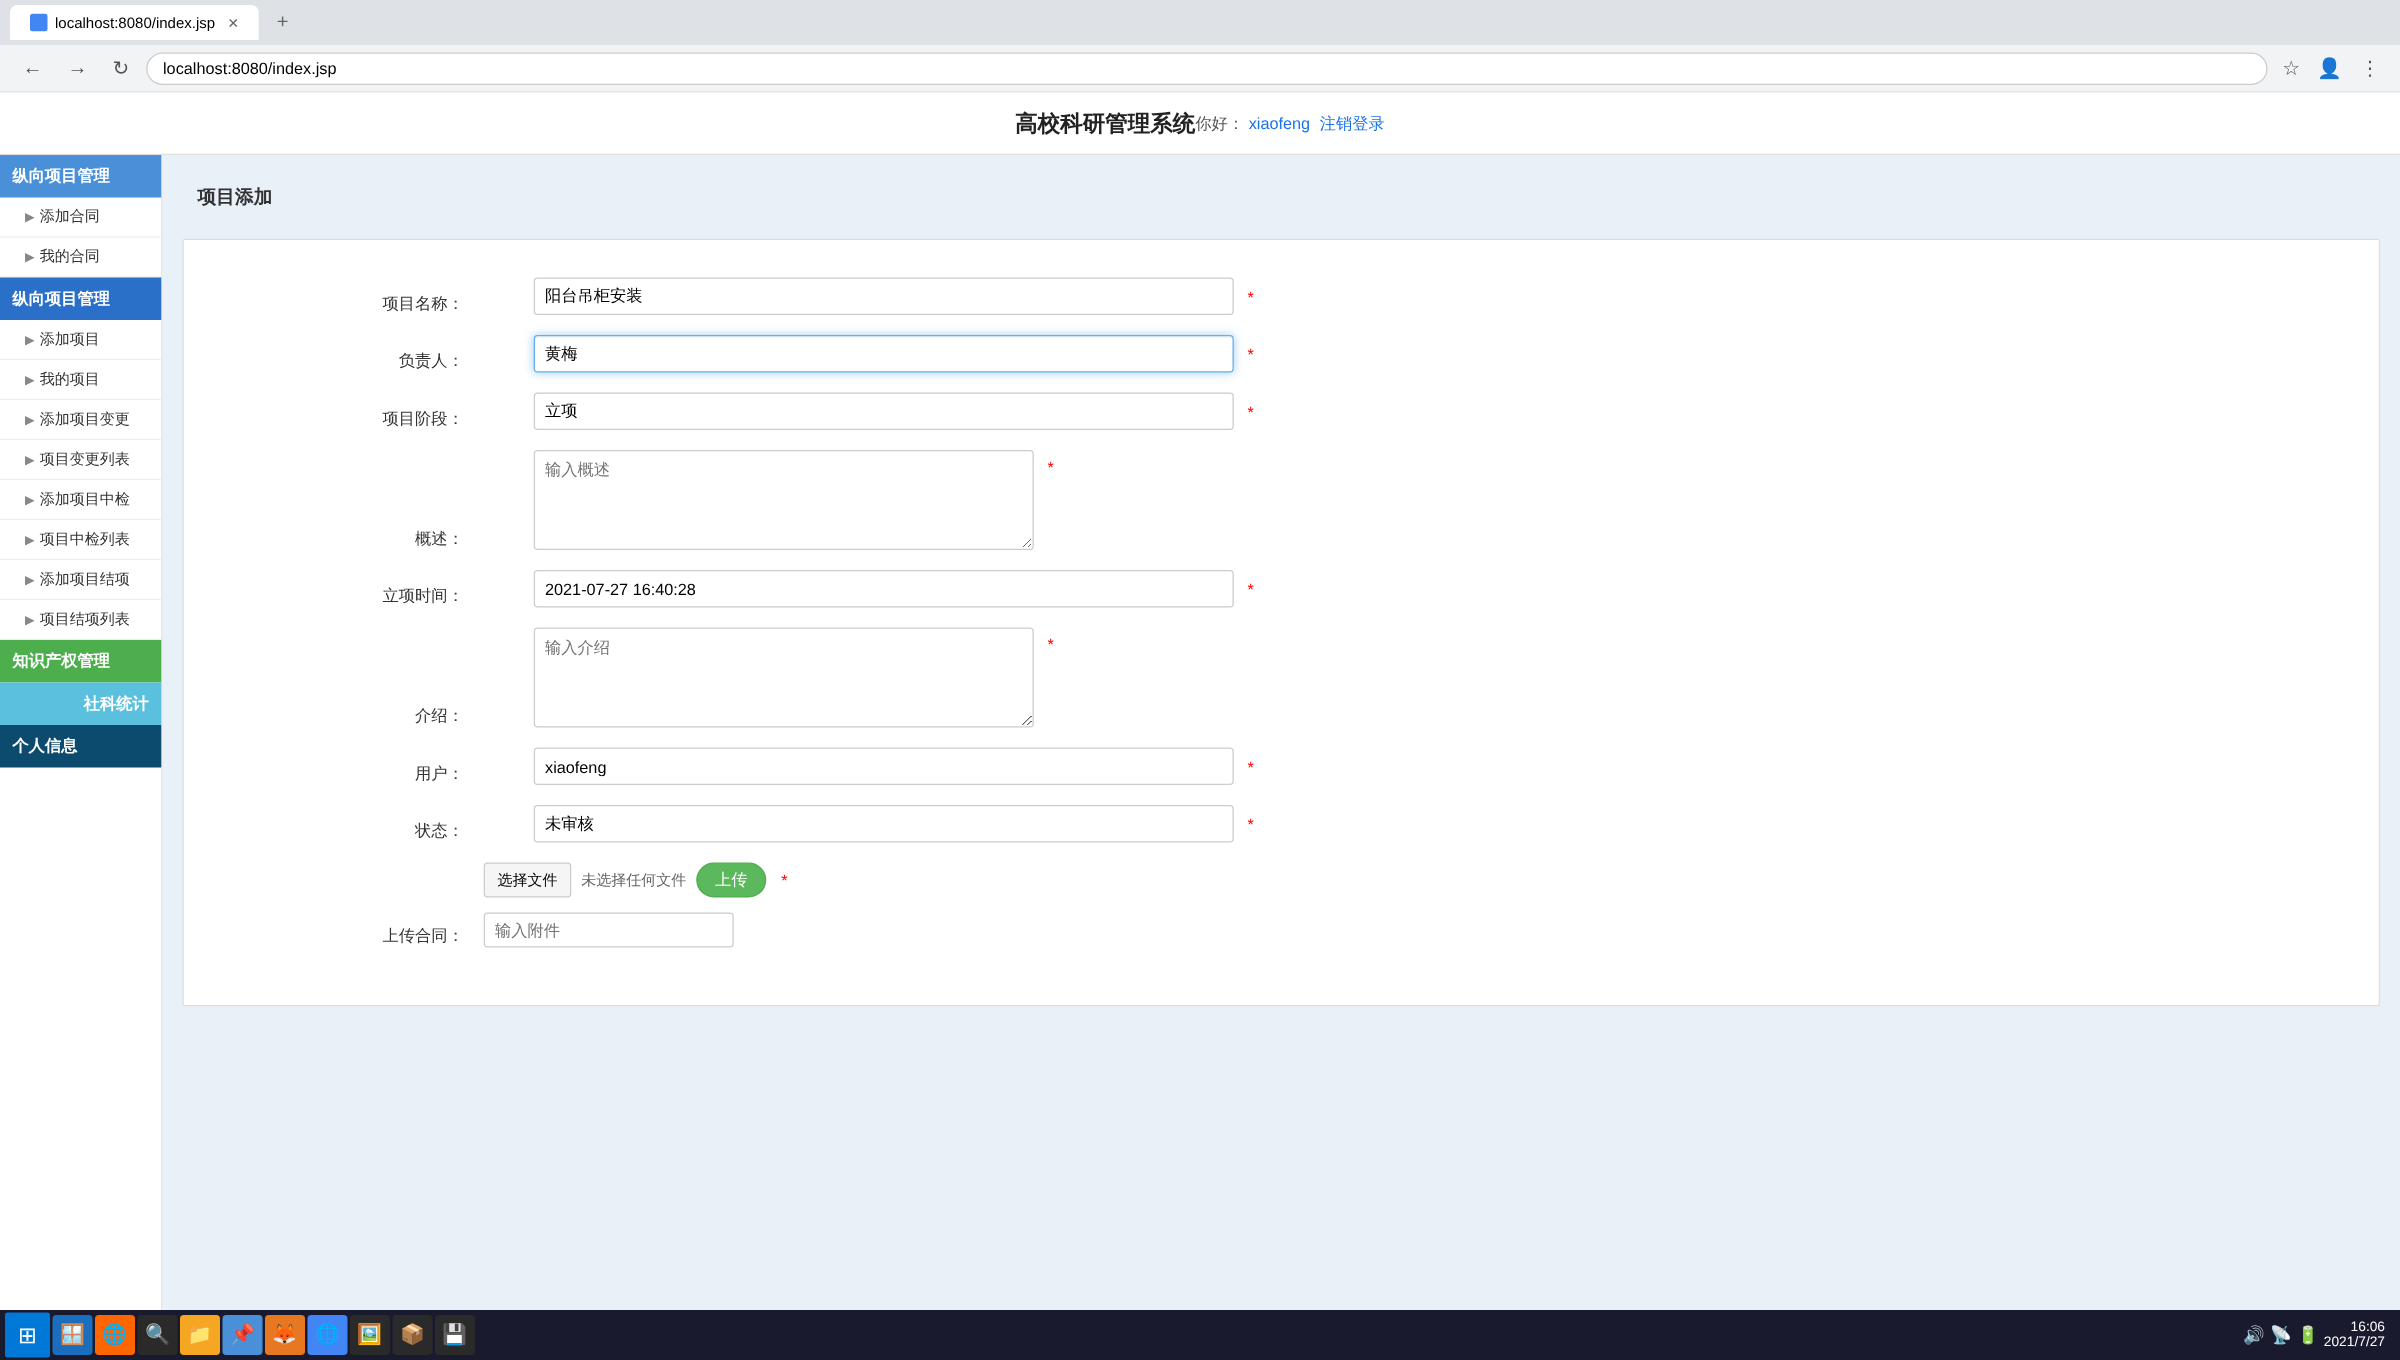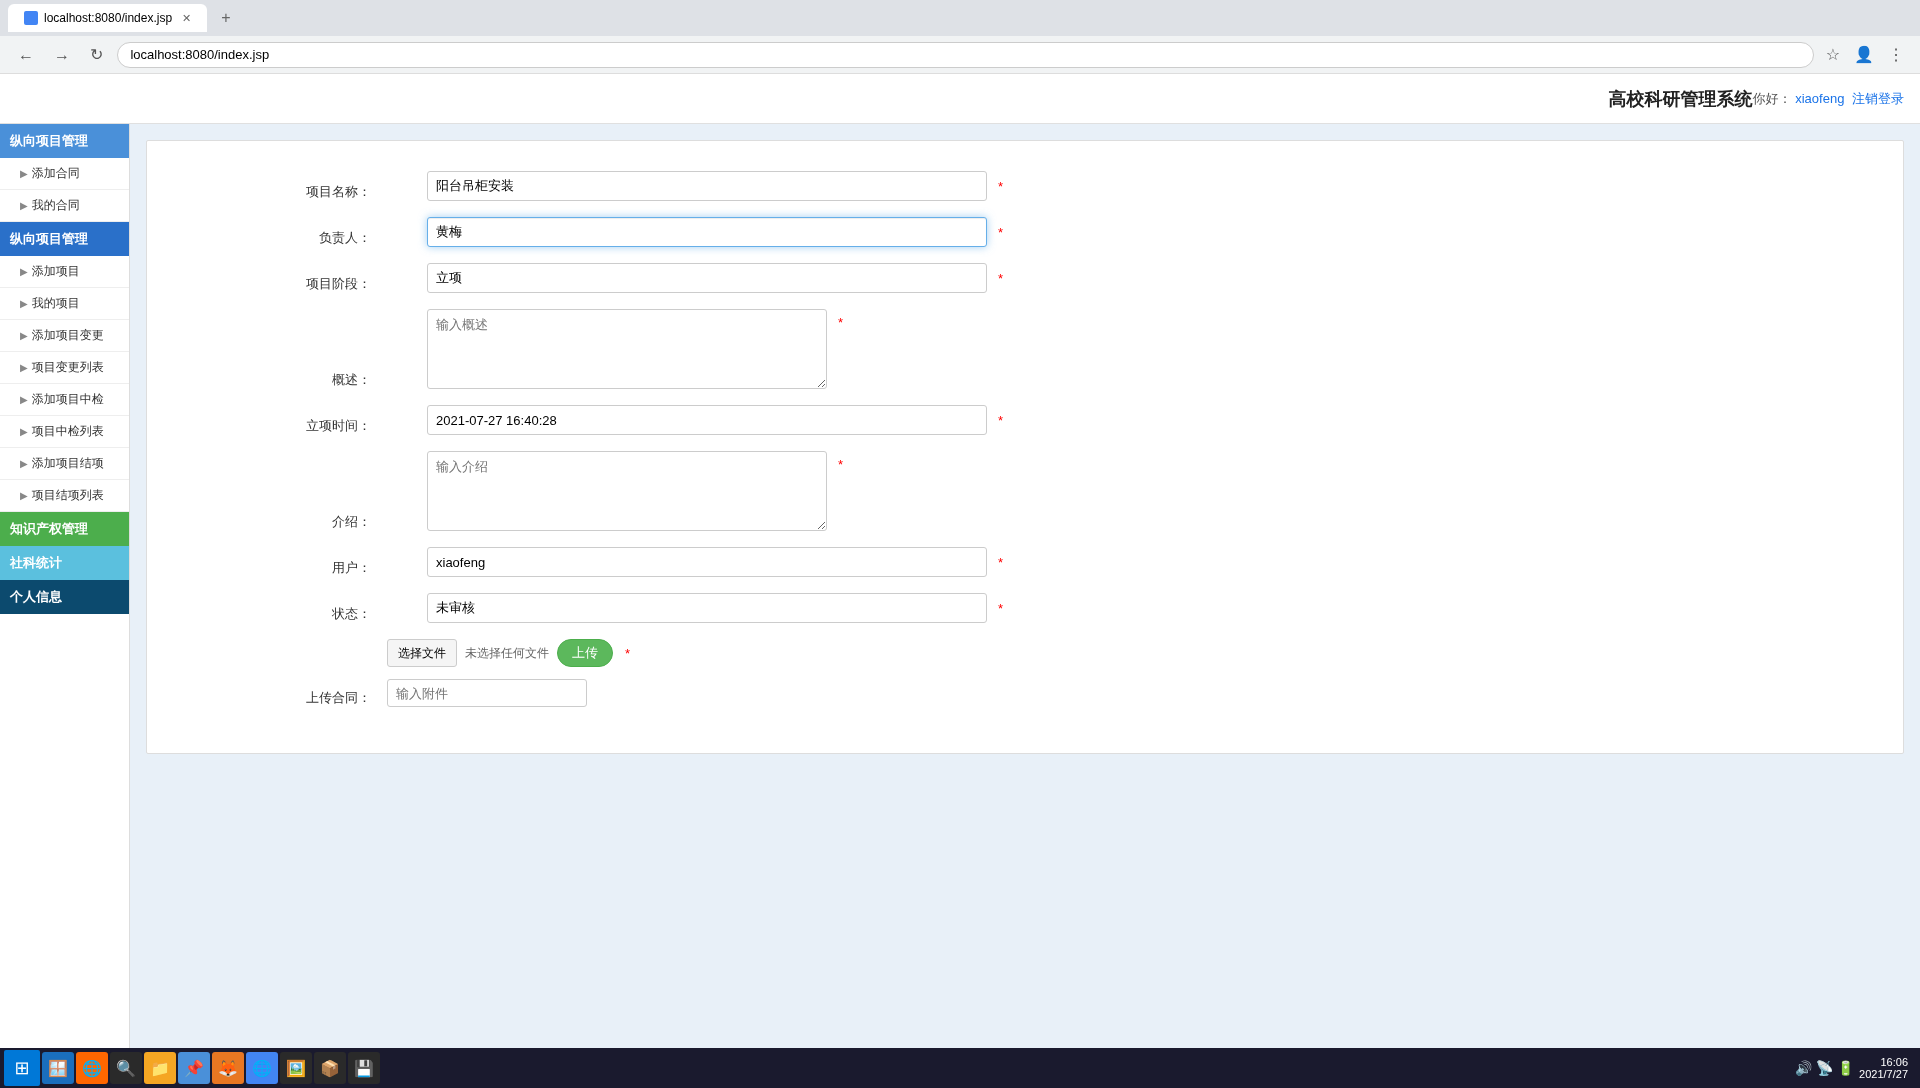--- a/index.html
+++ b/index.html
@@ -13,35 +13,35 @@
     .tab-new { background: none; border: none; font-size: 16px; color: #666; cursor: pointer; padding: 0 6px; }
 
     .browser-toolbar { background: #f1f3f4; height: 38px; display: flex; align-items: center; padding: 0 12px; gap: 8px; border-bottom: 1px solid #ddd; }
     .nav-btn { background: none; border: none; cursor: pointer; color: #555; font-size: 16px; padding: 4px 6px; border-radius: 50%; }
     .address-bar { flex: 1; height: 26px; border: 1px solid #ccc; border-radius: 13px; padding: 0 12px; font-size: 13px; background: white; display: flex; align-items: center; }
     .address-bar input { border: none; outline: none; width: 100%; font-size: 13px; }
     .toolbar-icons { display: flex; gap: 6px; align-items: center; }
     .toolbar-icon { font-size: 16px; color: #555; cursor: pointer; padding: 4px; }
 
     
-    .app-header { background: white; height: 50px; display: flex; align-items: center; padding: 0 16px; border-bottom: 1px solid #e0e0e0; justify-content: flex-end; }
+    .app-header { background: white; height: 50px; display: flex; align-items: center; padding: 0 16px; border-bottom: 1px solid #e0e0e0; justify-content: center; }
     .app-title { font-size: 18px; font-weight: bold; color: #222; }
     .user-info { font-size: 13px; color: #555; }
     .user-info a { color: #1a73e8; text-decoration: none; }
 
     
     .layout { display: flex; min-height: calc(1088px - 124px); }
 
     
     .sidebar { width: 130px; background: white; border-right: 1px solid #ddd; flex-shrink: 0; }
     .sidebar-section { background: #4a90d9; color: white; padding: 8px 10px; font-size: 13px; font-weight: bold; cursor: pointer; }
     .sidebar-item { padding: 7px 10px 7px 20px; font-size: 12px; color: #333; cursor: pointer; border-bottom: 1px solid #eee; }
     .sidebar-section.active { background: #2a70c9; }
     .sidebar-green { background: #4cae4c; color: white; padding: 8px 10px; font-size: 13px; font-weight: bold; cursor: pointer; }
-    .sidebar-teal { background: #5bc0de; color: white; padding: 8px 10px; font-size: 13px; font-weight: bold; cursor: pointer; }
+    .sidebar-teal { background: #5bc0de; color: white; padding: 8px 10px; font-size: 13px; font-weight: bold; cursor: pointer; text-align: right; }
     .sidebar-blue2 { background: #0c4a6e; color: white; padding: 8px 10px; font-size: 13px; font-weight: bold; cursor: pointer; }
 
     
     .main-content { flex: 1; padding: 16px; background: #e8f0f8; }
 
     .page-title { font-size: 15px; font-weight: bold; color: #333; margin-bottom: 16px; padding: 8px 12px; }
 
     .form-card { background: white; border: 1px solid #ddd; border-radius: 2px; padding: 30px 20px; margin: 0; }
 
     .form-row { display: flex; align-items: flex-end; margin-bottom: 16px; }
@@ -150,20 +150,21 @@
     </div>
 
     <div class="sidebar-green">知识产权管理</div>
 
     <div class="sidebar-teal">社科统计</div>
 
     <div class="sidebar-blue2">个人信息</div>
   </div>
 
   <div class="main-content">
+    <div class="page-title">项目添加</div>
 
     <div class="form-card">
 
       <div class="form-row">
         <div class="form-label">项目名称：</div>
         <div class="form-field">
           <div class="form-input-wrapper">
             <input type="text" class="form-input" value="阳台吊柜安装" style="">
             <span class="required-star">*</span>
           </div>

